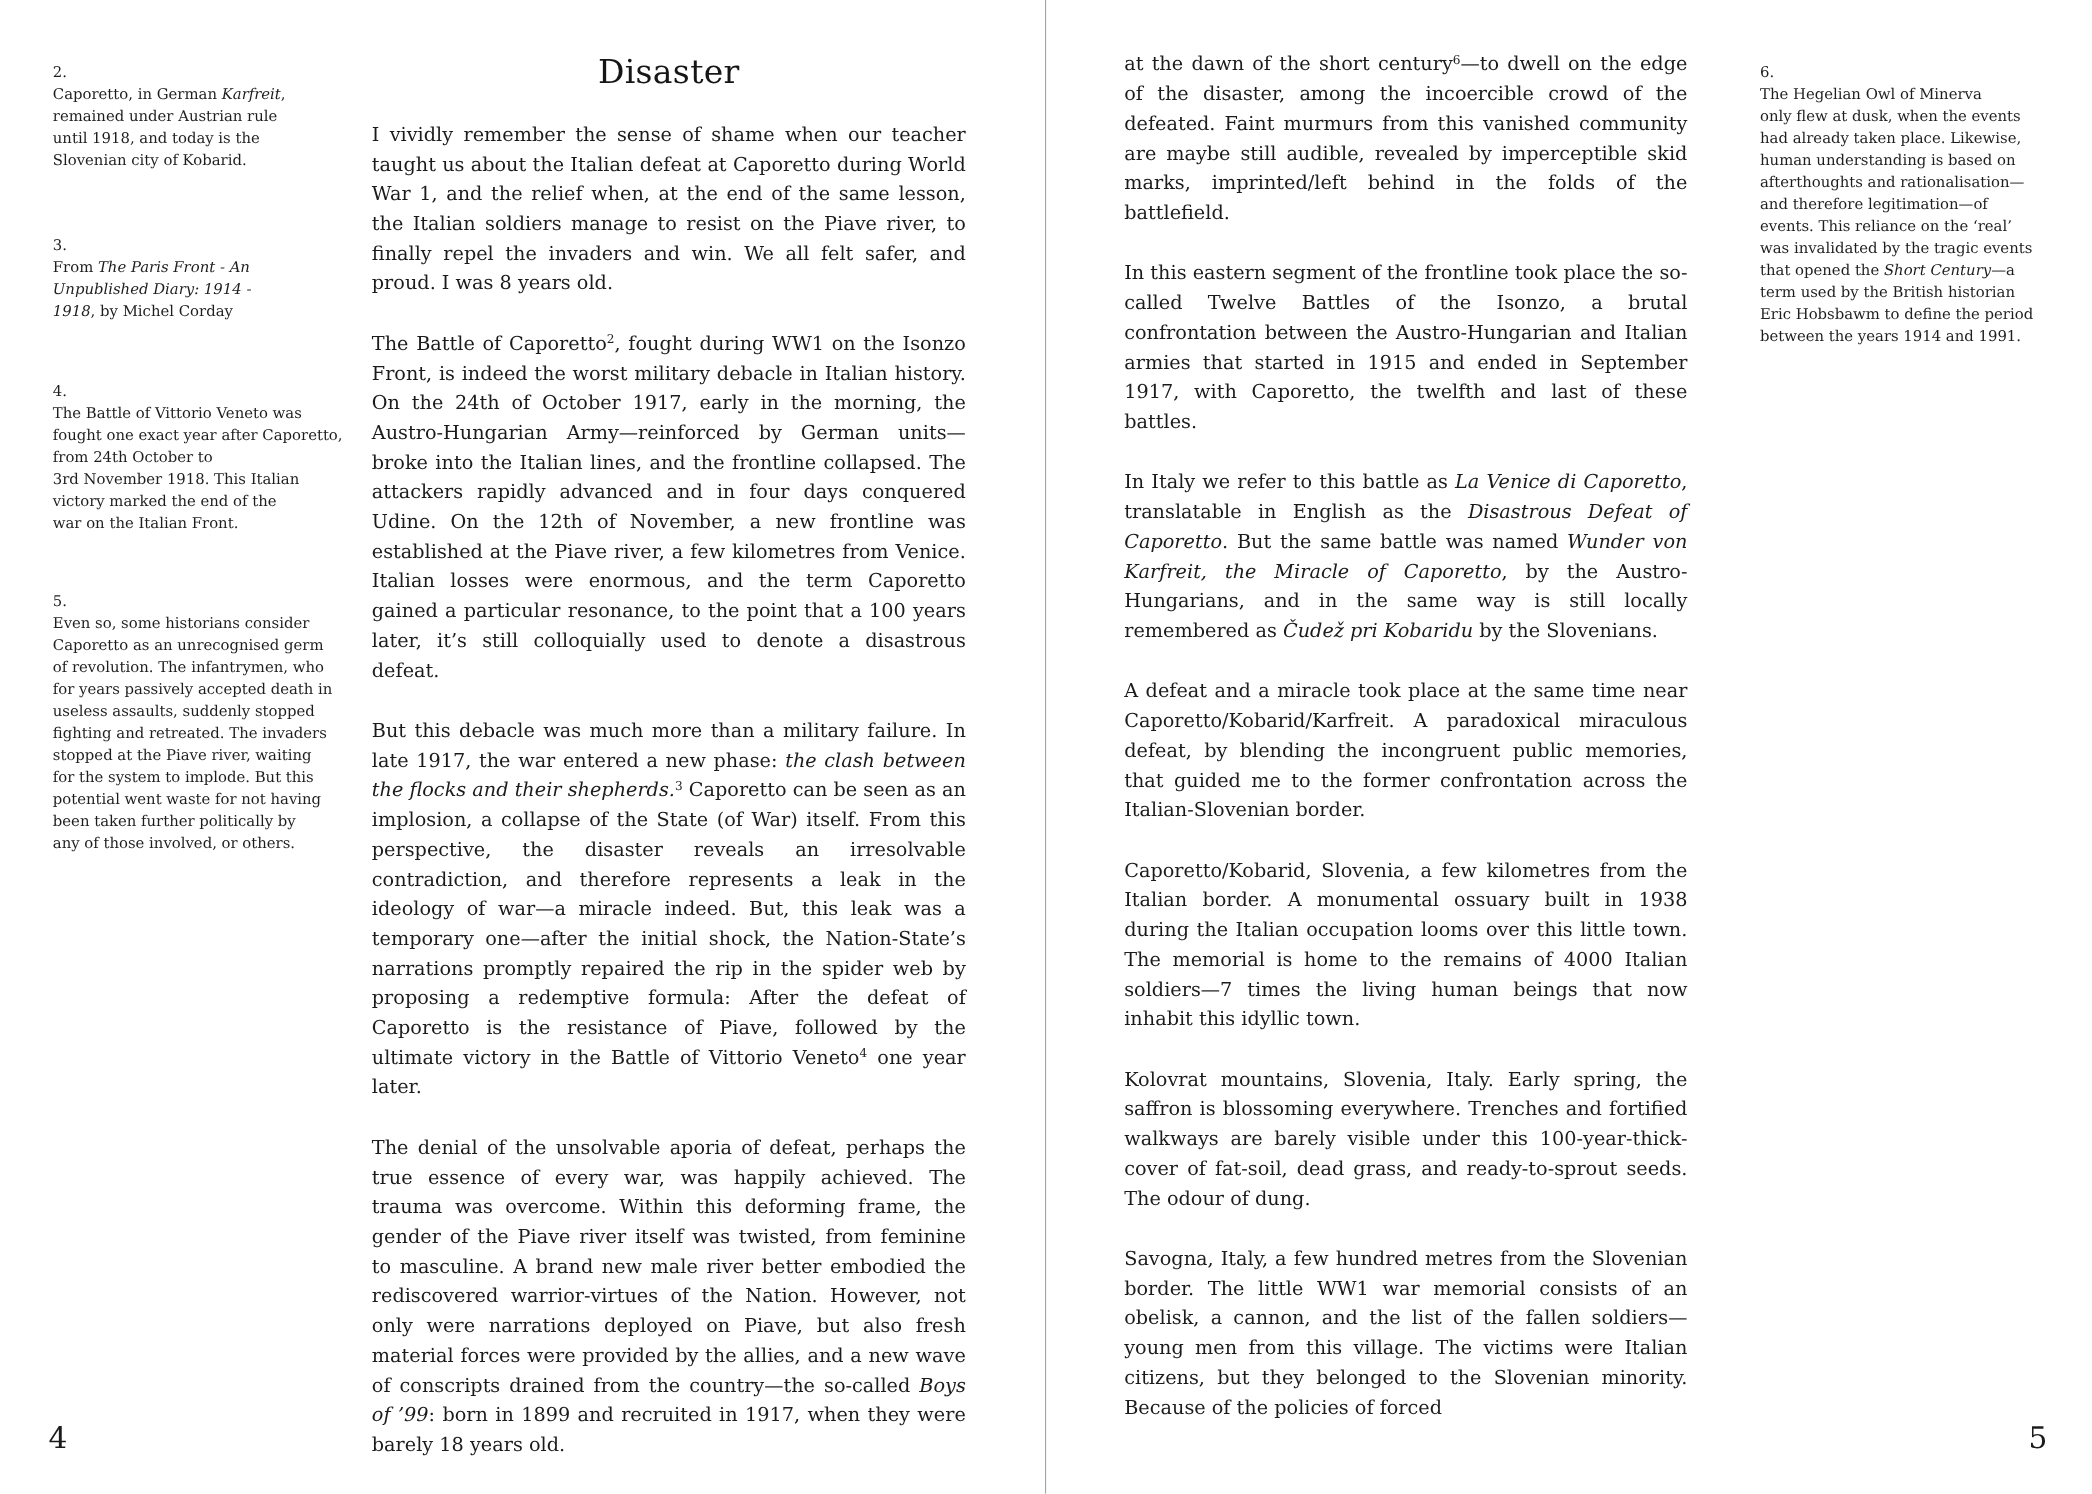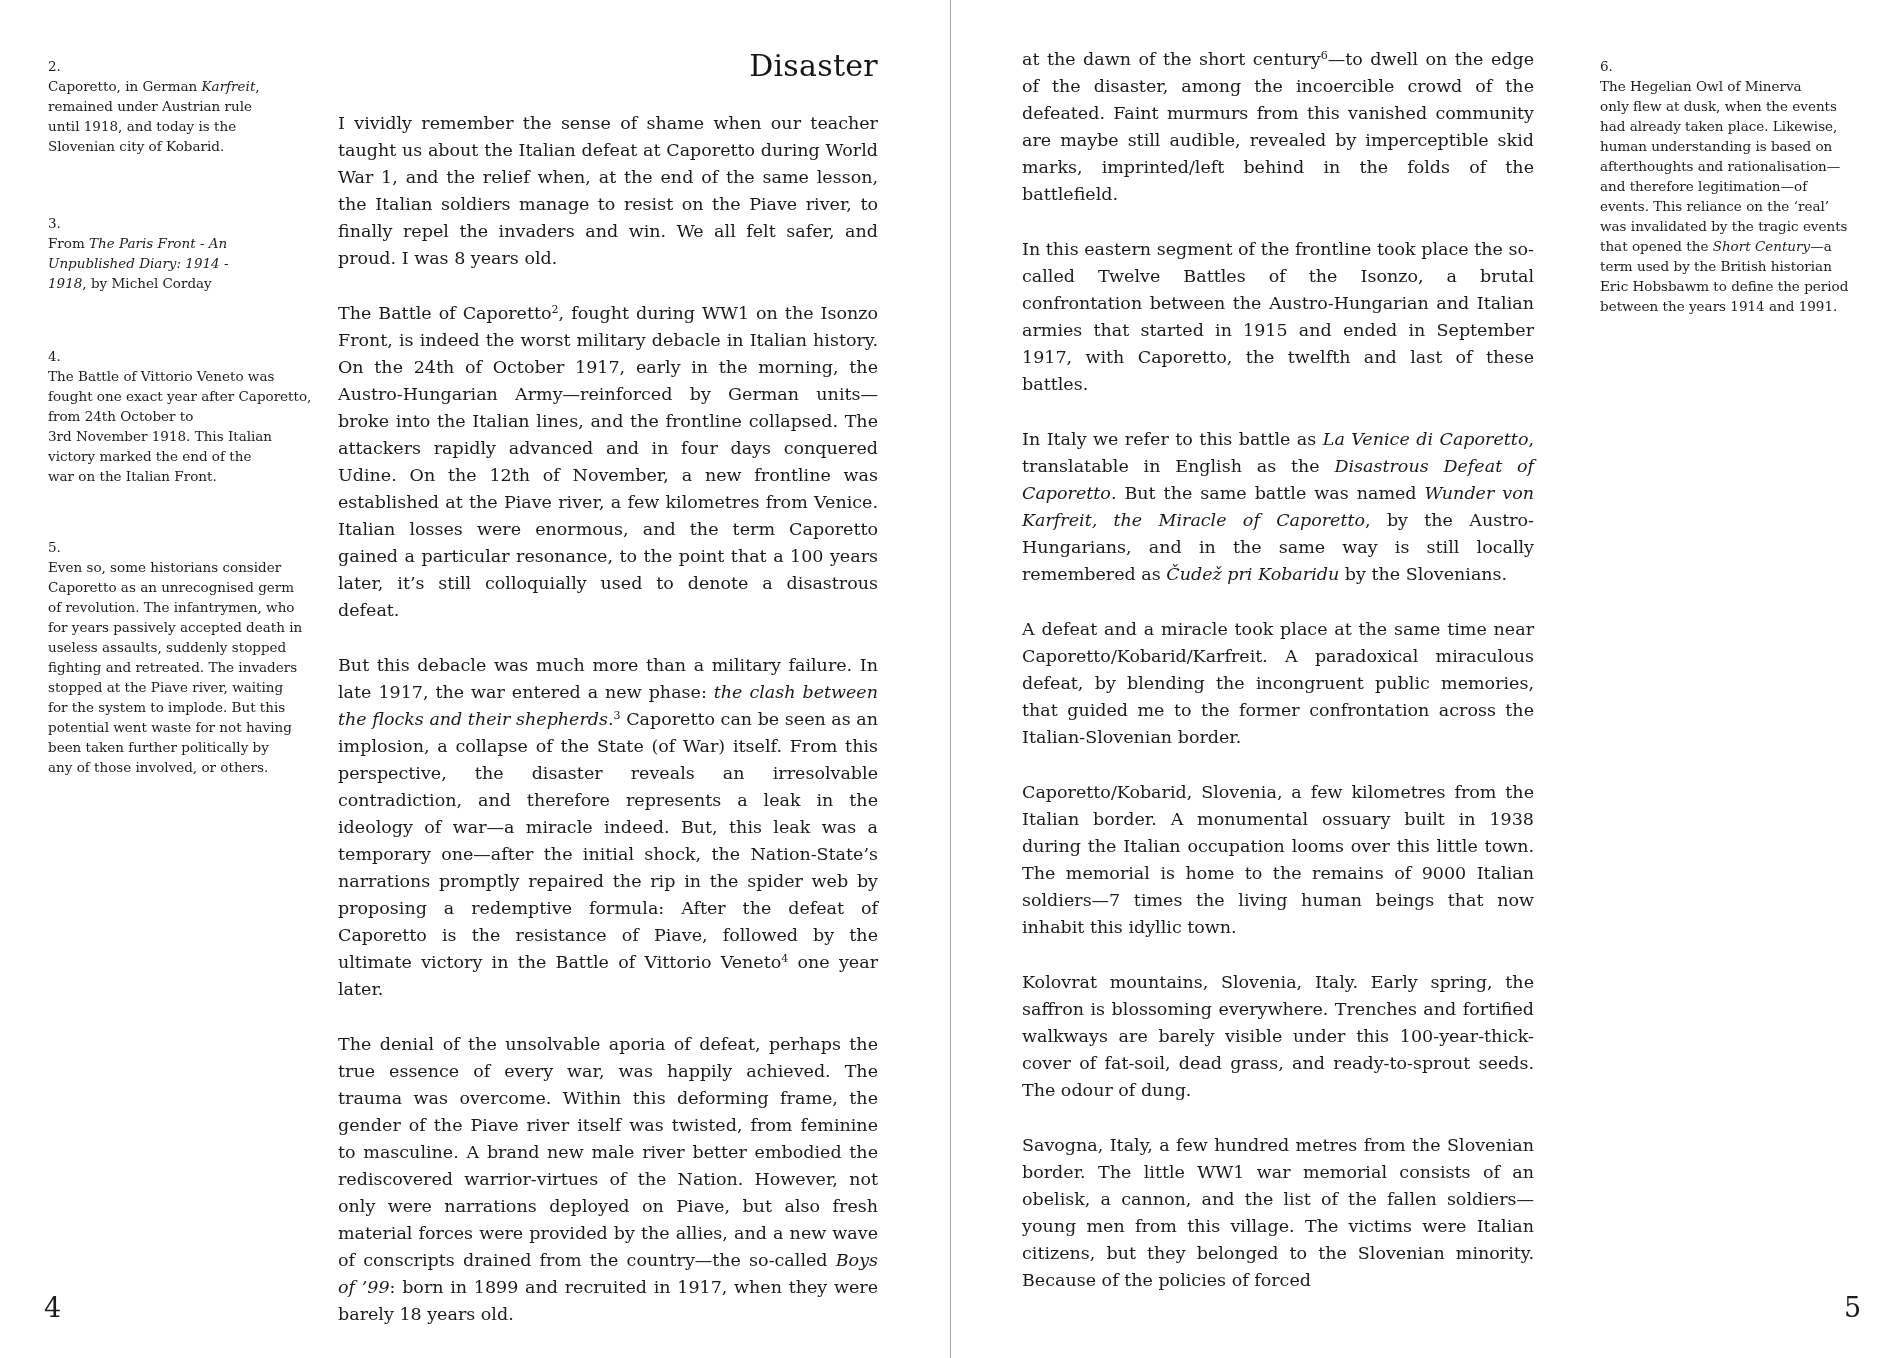--- a/index.html
+++ b/index.html
@@ -8,21 +8,21 @@
     background:#ffffff;color:#1b1b1b;
     font-family:"DejaVu Serif","Liberation Serif",serif;
   }
   .gutter{position:absolute;left:950px;top:0;width:1px;height:1358px;background:#a3a3a3}
   .body-col{position:absolute;text-align:justify;font-size:17.5px;line-height:27px}
   .left-body{left:338px;top:48px;width:540px}
   .right-body{left:1022px;top:46px;width:512px}
   .body-col p{margin:0 0 28px 0}
   .section-heading{
     font-weight:400;font-size:30px;line-height:36px;letter-spacing:.3px;
-    margin:18px 0 26px 0;color:#161616;text-align:right
+    margin:18px 0 26px 0;color:#161616;text-align:center
   }
   .body-col .section-heading:first-child{margin-top:0}
   .margin-notes{position:absolute;top:0;height:100%}
   .margin-notes.left{left:48px;width:272px}
   .margin-notes.right{left:1600px;width:290px}
   .note{position:absolute;left:0;right:0;font-size:13.5px;line-height:20px;color:#1d1d1d}
   .note-text{white-space:pre-line}
   .margin-notes.left .note:nth-of-type(1){top:56px}
   .margin-notes.left .note:nth-of-type(2){top:213px}
   .margin-notes.left .note:nth-of-type(3){top:346px}
@@ -90,21 +90,21 @@
   </div>
 
   <div class="gutter"></div>
 
   <div class="page">
     <main class="body-col right-body" id="right-body">
         <p>at the dawn of the short century<sup>6</sup>—to dwell on the edge of the disaster, among the incoercible crowd of the defeated. Faint murmurs from this vanished community are maybe still audible, revealed by imperceptible skid marks, imprinted/left behind in the folds of the battlefield.</p>
         <p>In this eastern segment of the frontline took place the so-called Twelve Battles of the Isonzo, a brutal confrontation between the Austro-Hungarian and Italian armies that started in 1915 and ended in September 1917, with Caporetto, the twelfth and last of these battles.</p>
         <p>In Italy we refer to this battle as <i>La Venice di Caporetto</i>, translatable in English as the <i>Disastrous Defeat of Caporetto</i>. But the same battle was named <i>Wunder von Karfreit, the Miracle of Caporetto</i>, by the Austro-Hungarians, and in the same way is still locally remembered as <i>Čudež pri Kobaridu</i> by the Slovenians.</p>
         <p>A defeat and a miracle took place at the same time near Caporetto/Kobarid/Karfreit. A paradoxical miraculous defeat, by blending the incongruent public memories, that guided me to the former confrontation across the Italian-Slovenian border.</p>
-        <p>Caporetto/Kobarid, Slovenia, a few kilometres from the Italian border. A monumental ossuary built in 1938 during the Italian occupation looms over this little town. The memorial is home to the remains of 9000 Italian soldiers—7 times the living human beings that now inhabit this idyllic town.</p>
+        <p>Caporetto/Kobarid, Slovenia, a few kilometres from the Italian border. A monumental ossuary built in 1938 during the Italian occupation looms over this little town. The memorial is home to the remains of 4000 Italian soldiers—7 times the living human beings that now inhabit this idyllic town.</p>
         <p>Kolovrat mountains, Slovenia, Italy. Early spring, the saffron is blossoming everywhere. Trenches and fortified walkways are barely visible under this 100-year-thick-cover of fat-soil, dead grass, and ready-to-sprout seeds. The odour of dung.</p>
         <p>Savogna, Italy, a few hundred metres from the Slovenian border. The little WW1 war memorial consists of an obelisk, a cannon, and the list of the fallen soldiers—young men from this village. The victims were Italian citizens, but they belonged to the Slovenian minority. Because of the policies of forced</p>
       </main>
     <aside class="margin-notes right" id="right-notes">
         <div class="note">
           <div class="note-num">6.</div>
           <div class="note-text">The Hegelian Owl of Minerva
 only flew at dusk, when the events
 had already taken place. Likewise,
 human understanding is based on

